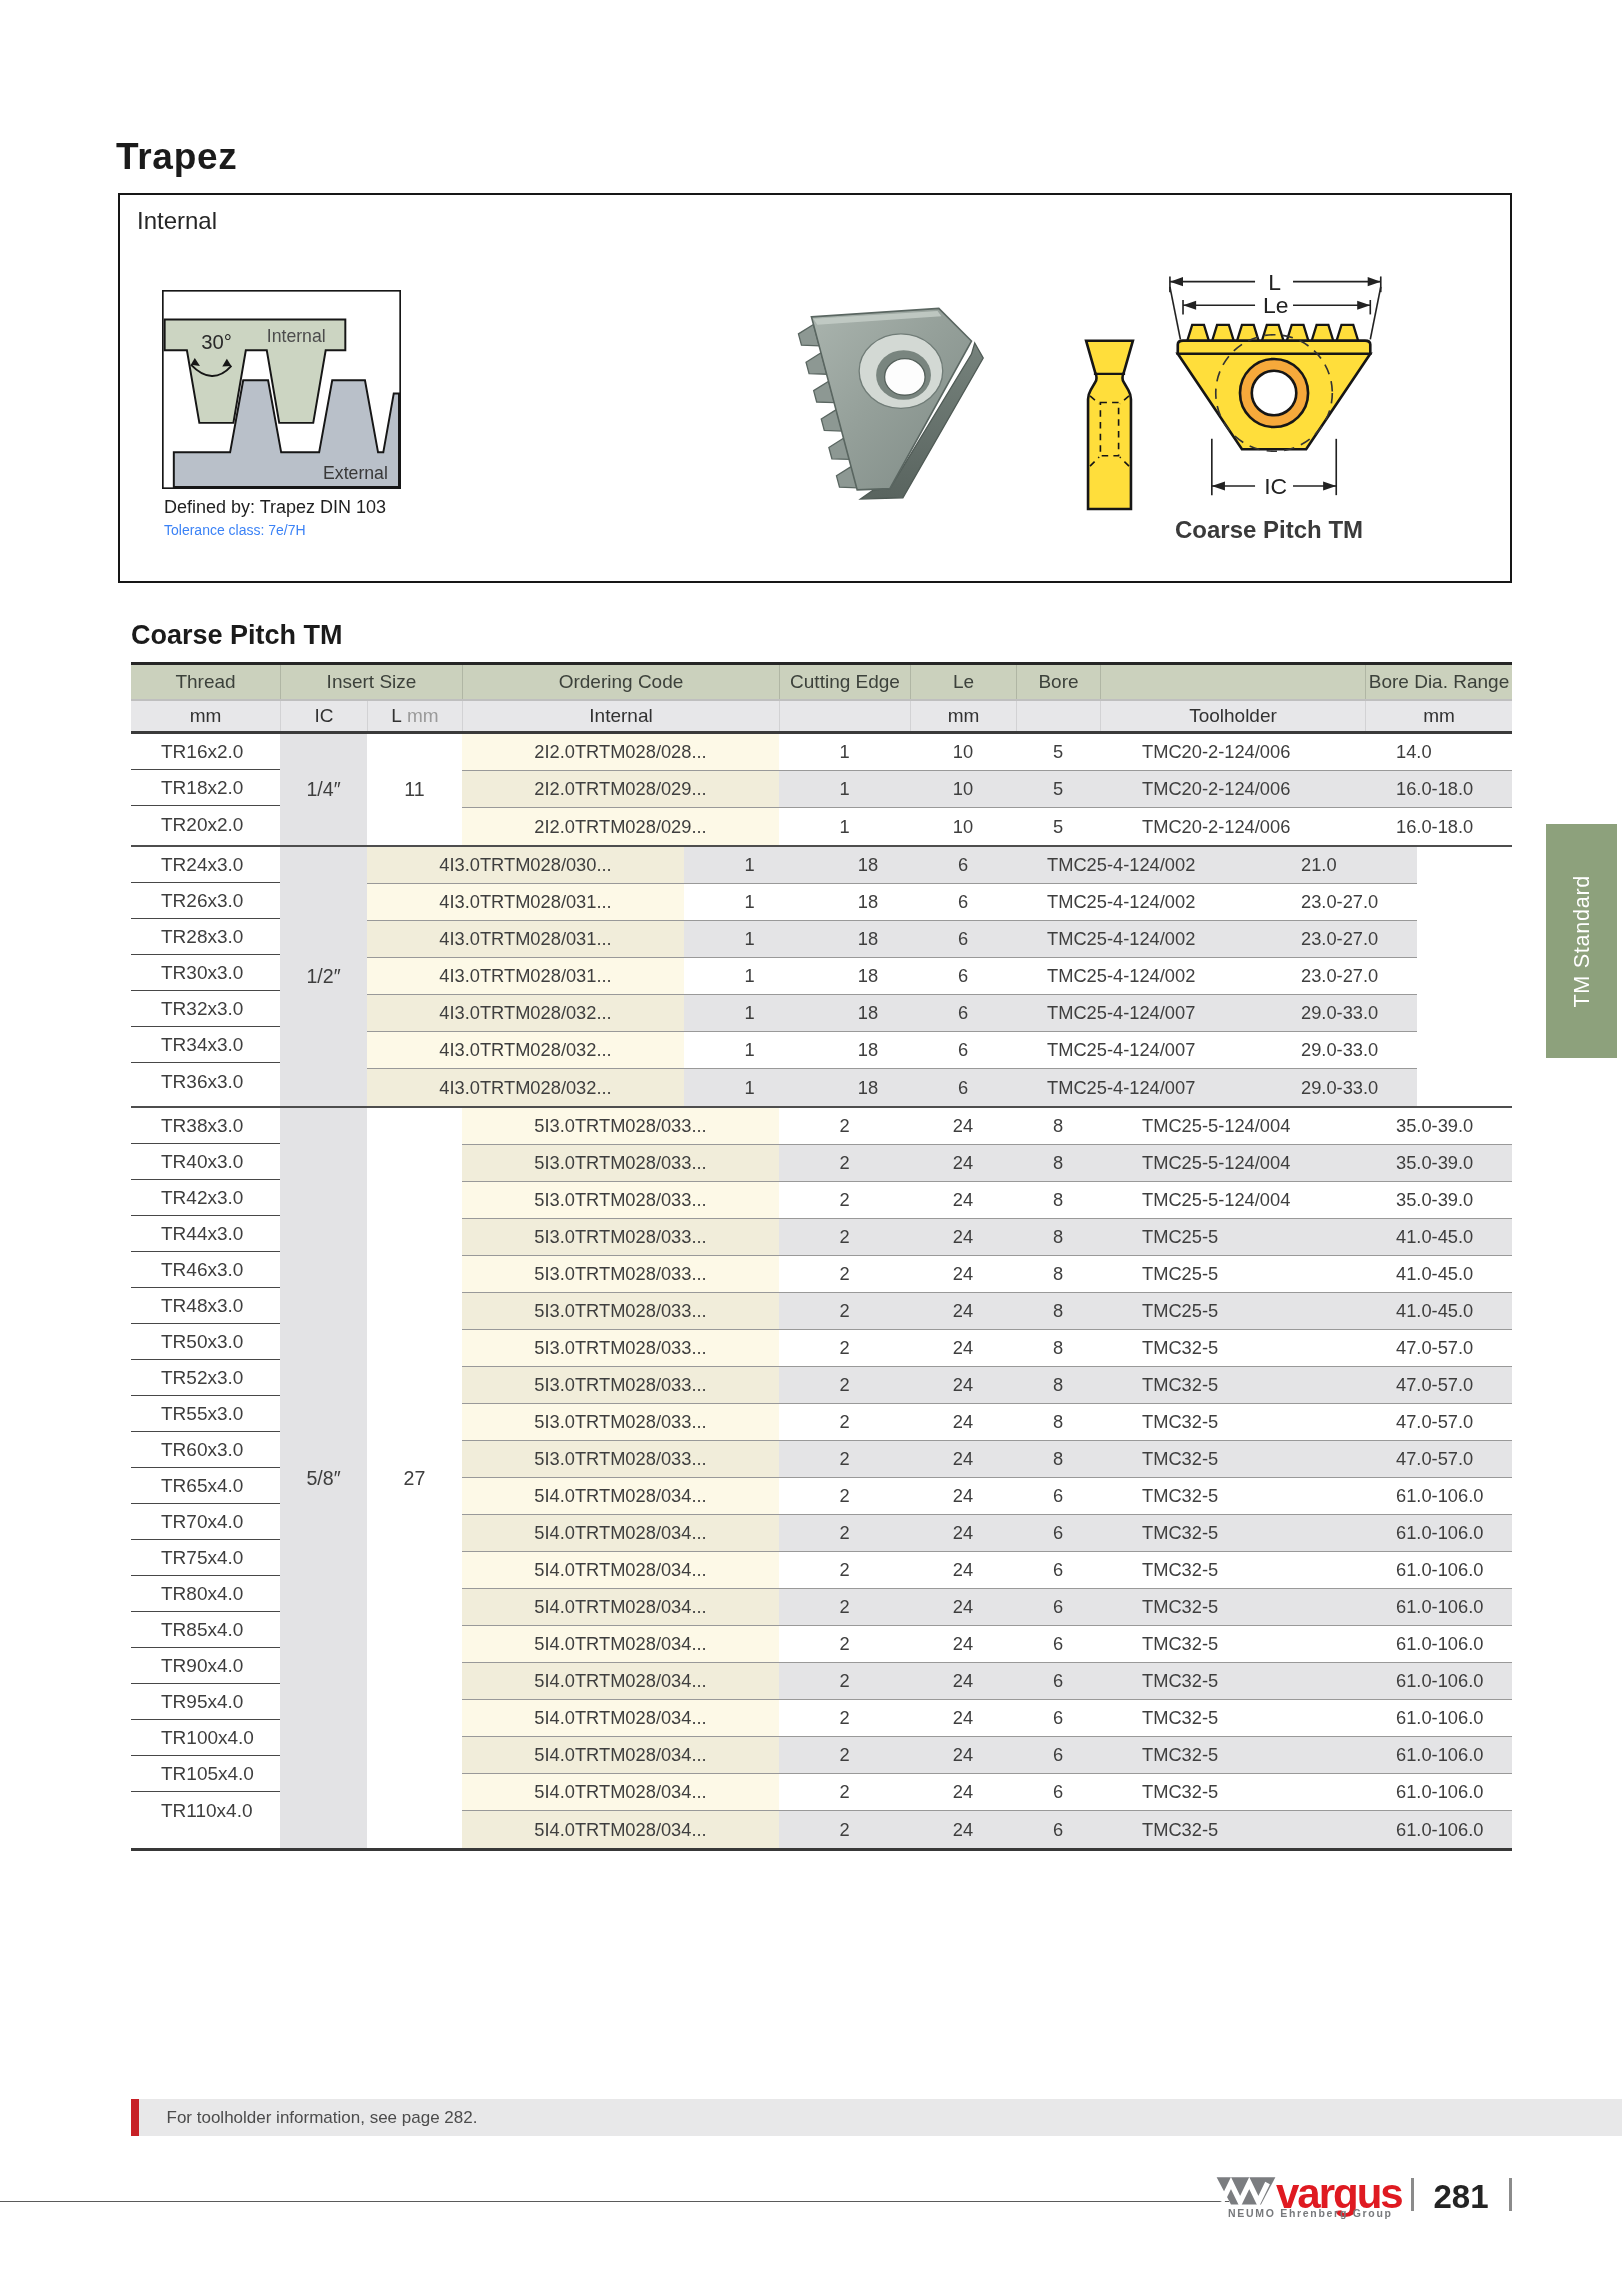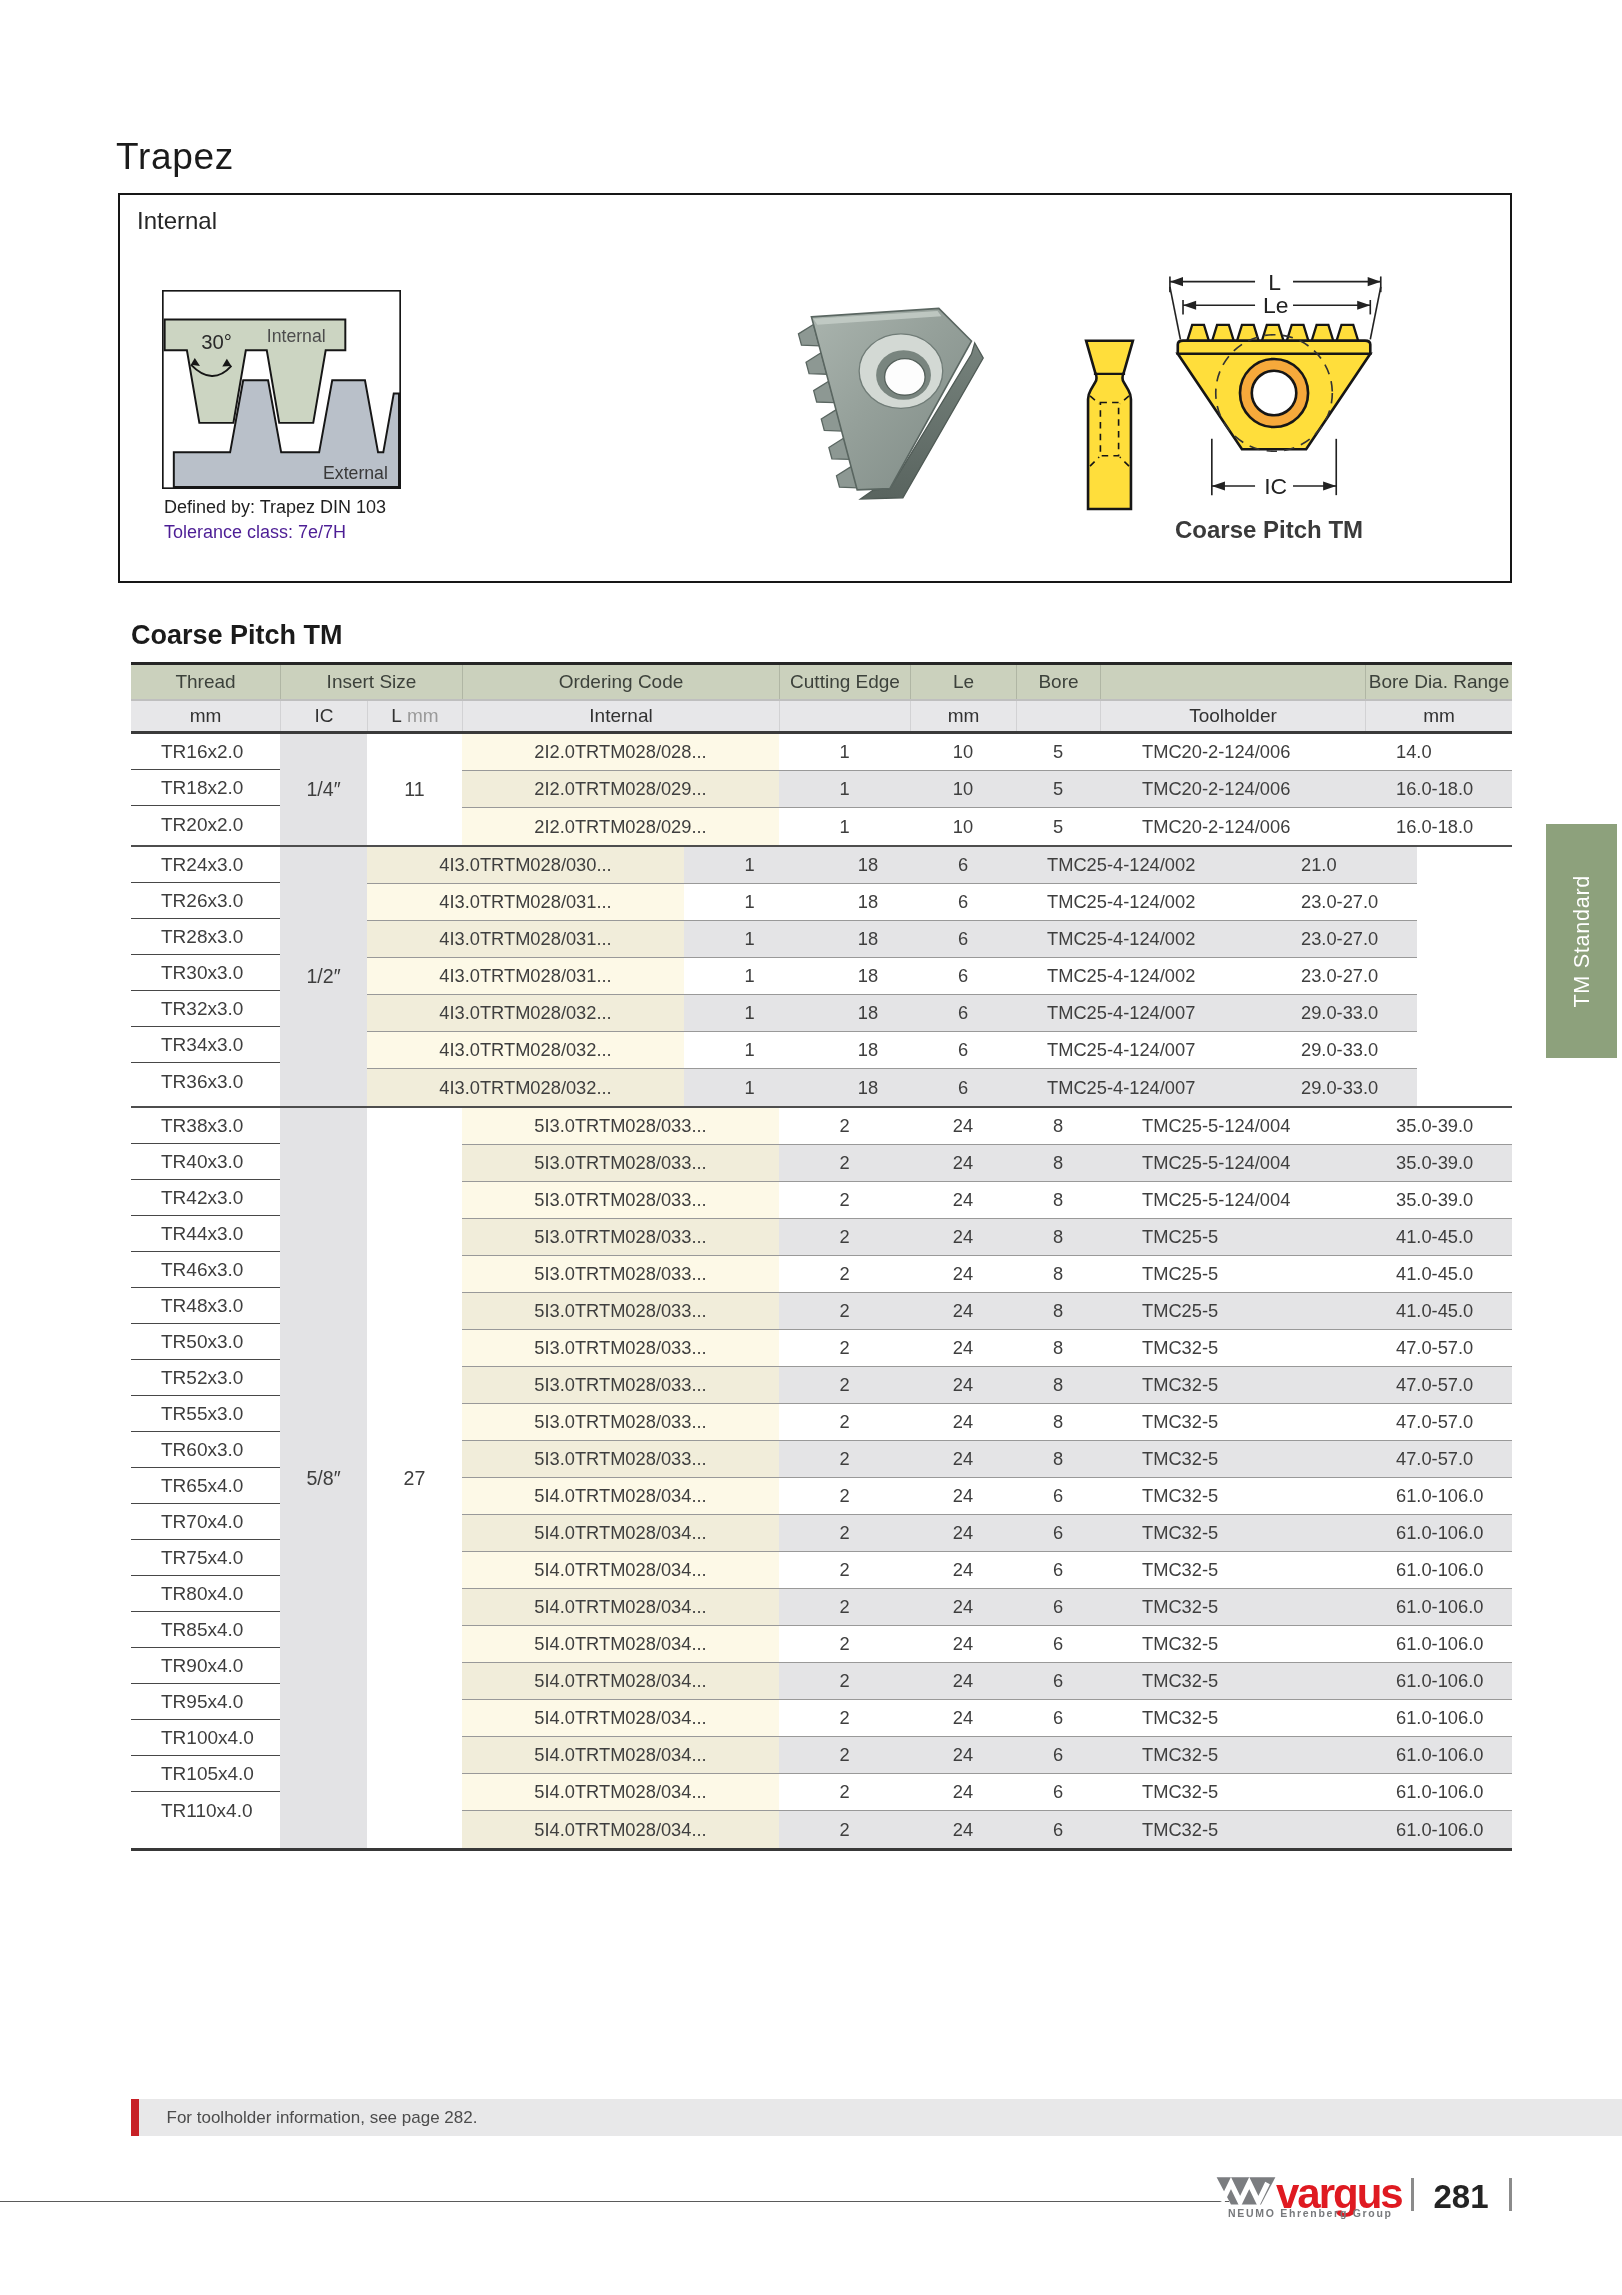--- a/index.html
+++ b/index.html
@@ -1,29 +1,29 @@
 <!DOCTYPE html>
 <html style="--accent-red: #c72026; --tab-green: #8da17c; --header-green: #cbd1bd; --ic-band: #e3e3e5; --yellow-light: #fdf9e7; --yellow-dark: #f1edda;font-size:10.5px"><head>
 <meta charset="utf-8">
 <style>
   html,body{margin:0;padding:0;background:#fff;}
   body{font-family:"Liberation Sans", sans-serif; color:#1c1c1c;}
   #canvas{position:relative;width:1623px;height:2295px;background:#fff;overflow:hidden;}
   .abs{position:absolute;}
 
   
-  .page-title{left:116px;top:136px;font-size:37px;font-weight:normal;color:#1b1b1b;letter-spacing:0.7px;}
+  .page-title{left:116px;top:136px;font-size:37px;font-weight:bold;color:#1b1b1b;letter-spacing:0.7px;}
   .section-title{left:131px;top:620px;font-size:27px;font-weight:bold;color:#1b1b1b;}
 
   
   .info-box{left:118px;top:193px;width:1390px;height:386px;border:2px solid #161616;background:#fff;}
   .info-heading{left:17px;top:11.8px;font-size:24px;color:#262626;}
   .profile-frame{left:42px;top:95px;width:239px;height:199px;}
   .defined-line{left:44px;top:302px;font-size:18px;color:#1f1f1f;}
-  .tolerance-line{left:44px;top:327px;font-size:18px;color:#4c1d95;}
+  .tolerance-line{left:44px;top:327px;font-size:14px;color:#3b82f6;}
   .insert3d{left:629px;top:99px;width:249px;height:209px;}
   .sideview{left:957px;top:143px;width:65px;height:177px;}
   .frontview{left:1046px;top:80px;width:220px;height:236px;}
   .diagram-caption{left:1055px;top:321px;font-size:24px;font-weight:bold;color:#3a3a3a;}
 
   
   .tablewrap{left:131px;top:662px;width:1381px;}
   .thead1{display:grid;grid-template-columns:149px 182px 317px 131px 106px 84px 265px 147px;
           height:34px;background:var(--header-green);border-top:3.3px solid #262626;}
   .thead1 > div{display:flex;align-items:center;justify-content:center;font-size:19px;color:#3c413b;

